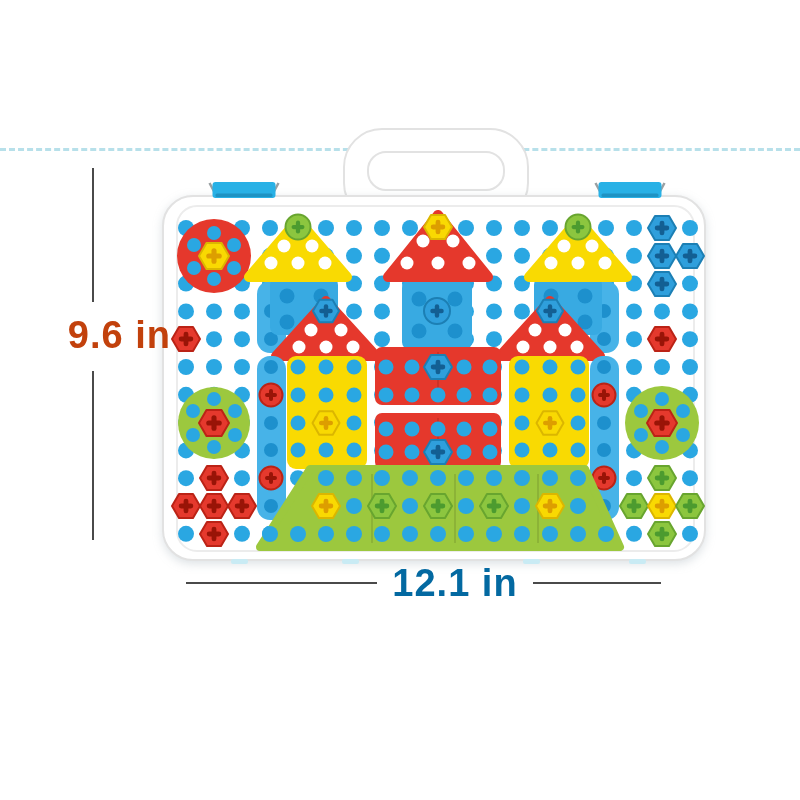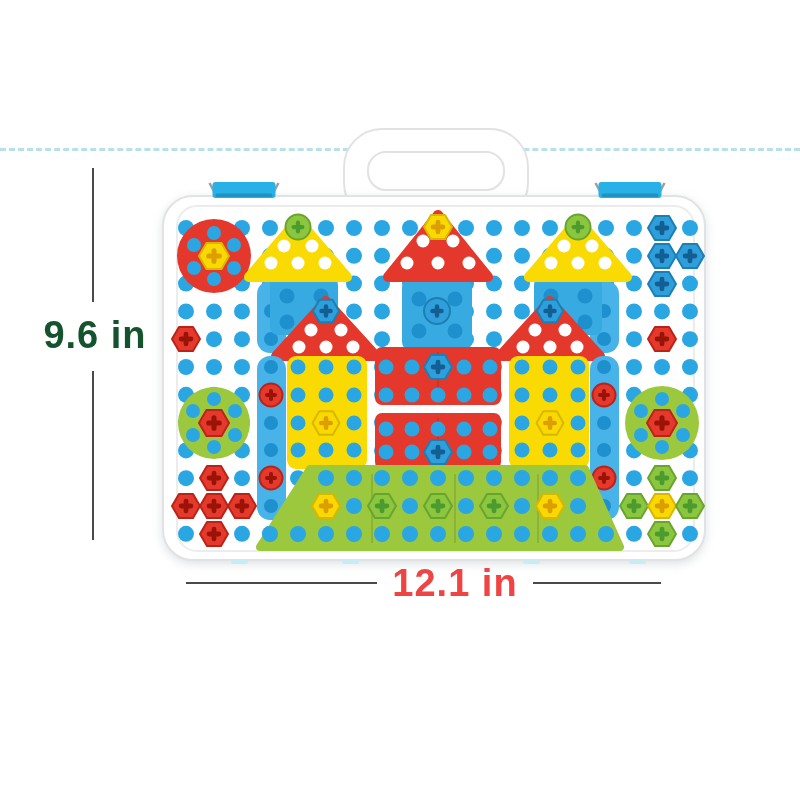--- a/index.html
+++ b/index.html
@@ -664,18 +664,18 @@
           <rect x="687.62" y="498.72" width="4.760000000000001" height="14.56" rx="2.3800000000000003" fill="#4c9b2f"></rect>
         </g>
         <g>
           <path d="M676 534 L669 546.124 L655 546.124 L648 534 L655 521.876 L669 521.876 Z" fill="#8cc63f" stroke="#68a52f" stroke-width="2" stroke-linejoin="round"></path>
           <rect x="654.72" y="531.62" width="14.56" height="4.760000000000001" rx="2.3800000000000003" fill="#4c9b2f"></rect>
           <rect x="659.62" y="526.72" width="4.760000000000001" height="14.56" rx="2.3800000000000003" fill="#4c9b2f"></rect>
         </g>
       </g>
     </svg>
   <div class="vseg vseg1" style="background: rgb(74, 74, 74);"></div>
-  <div class="dim-label vlabel" style="color: #14532d;">9.6 in</div>
+  <div class="dim-label vlabel" style="color: #c2410c; text-align: right;">9.6 in</div>
   <div class="vseg vseg2" style="background: rgb(74, 74, 74);"></div>
   <div class="hseg hseg1" style="background: rgb(74, 74, 74);"></div>
-  <div class="dim-label hlabel" style="color: #ef4444;">12.1 in</div>
+  <div class="dim-label hlabel" style="color: #0369a1;">12.1 in</div>
   <div class="hseg hseg2" style="background: rgb(74, 74, 74);"></div>
 </div>
 
 </body></html>

